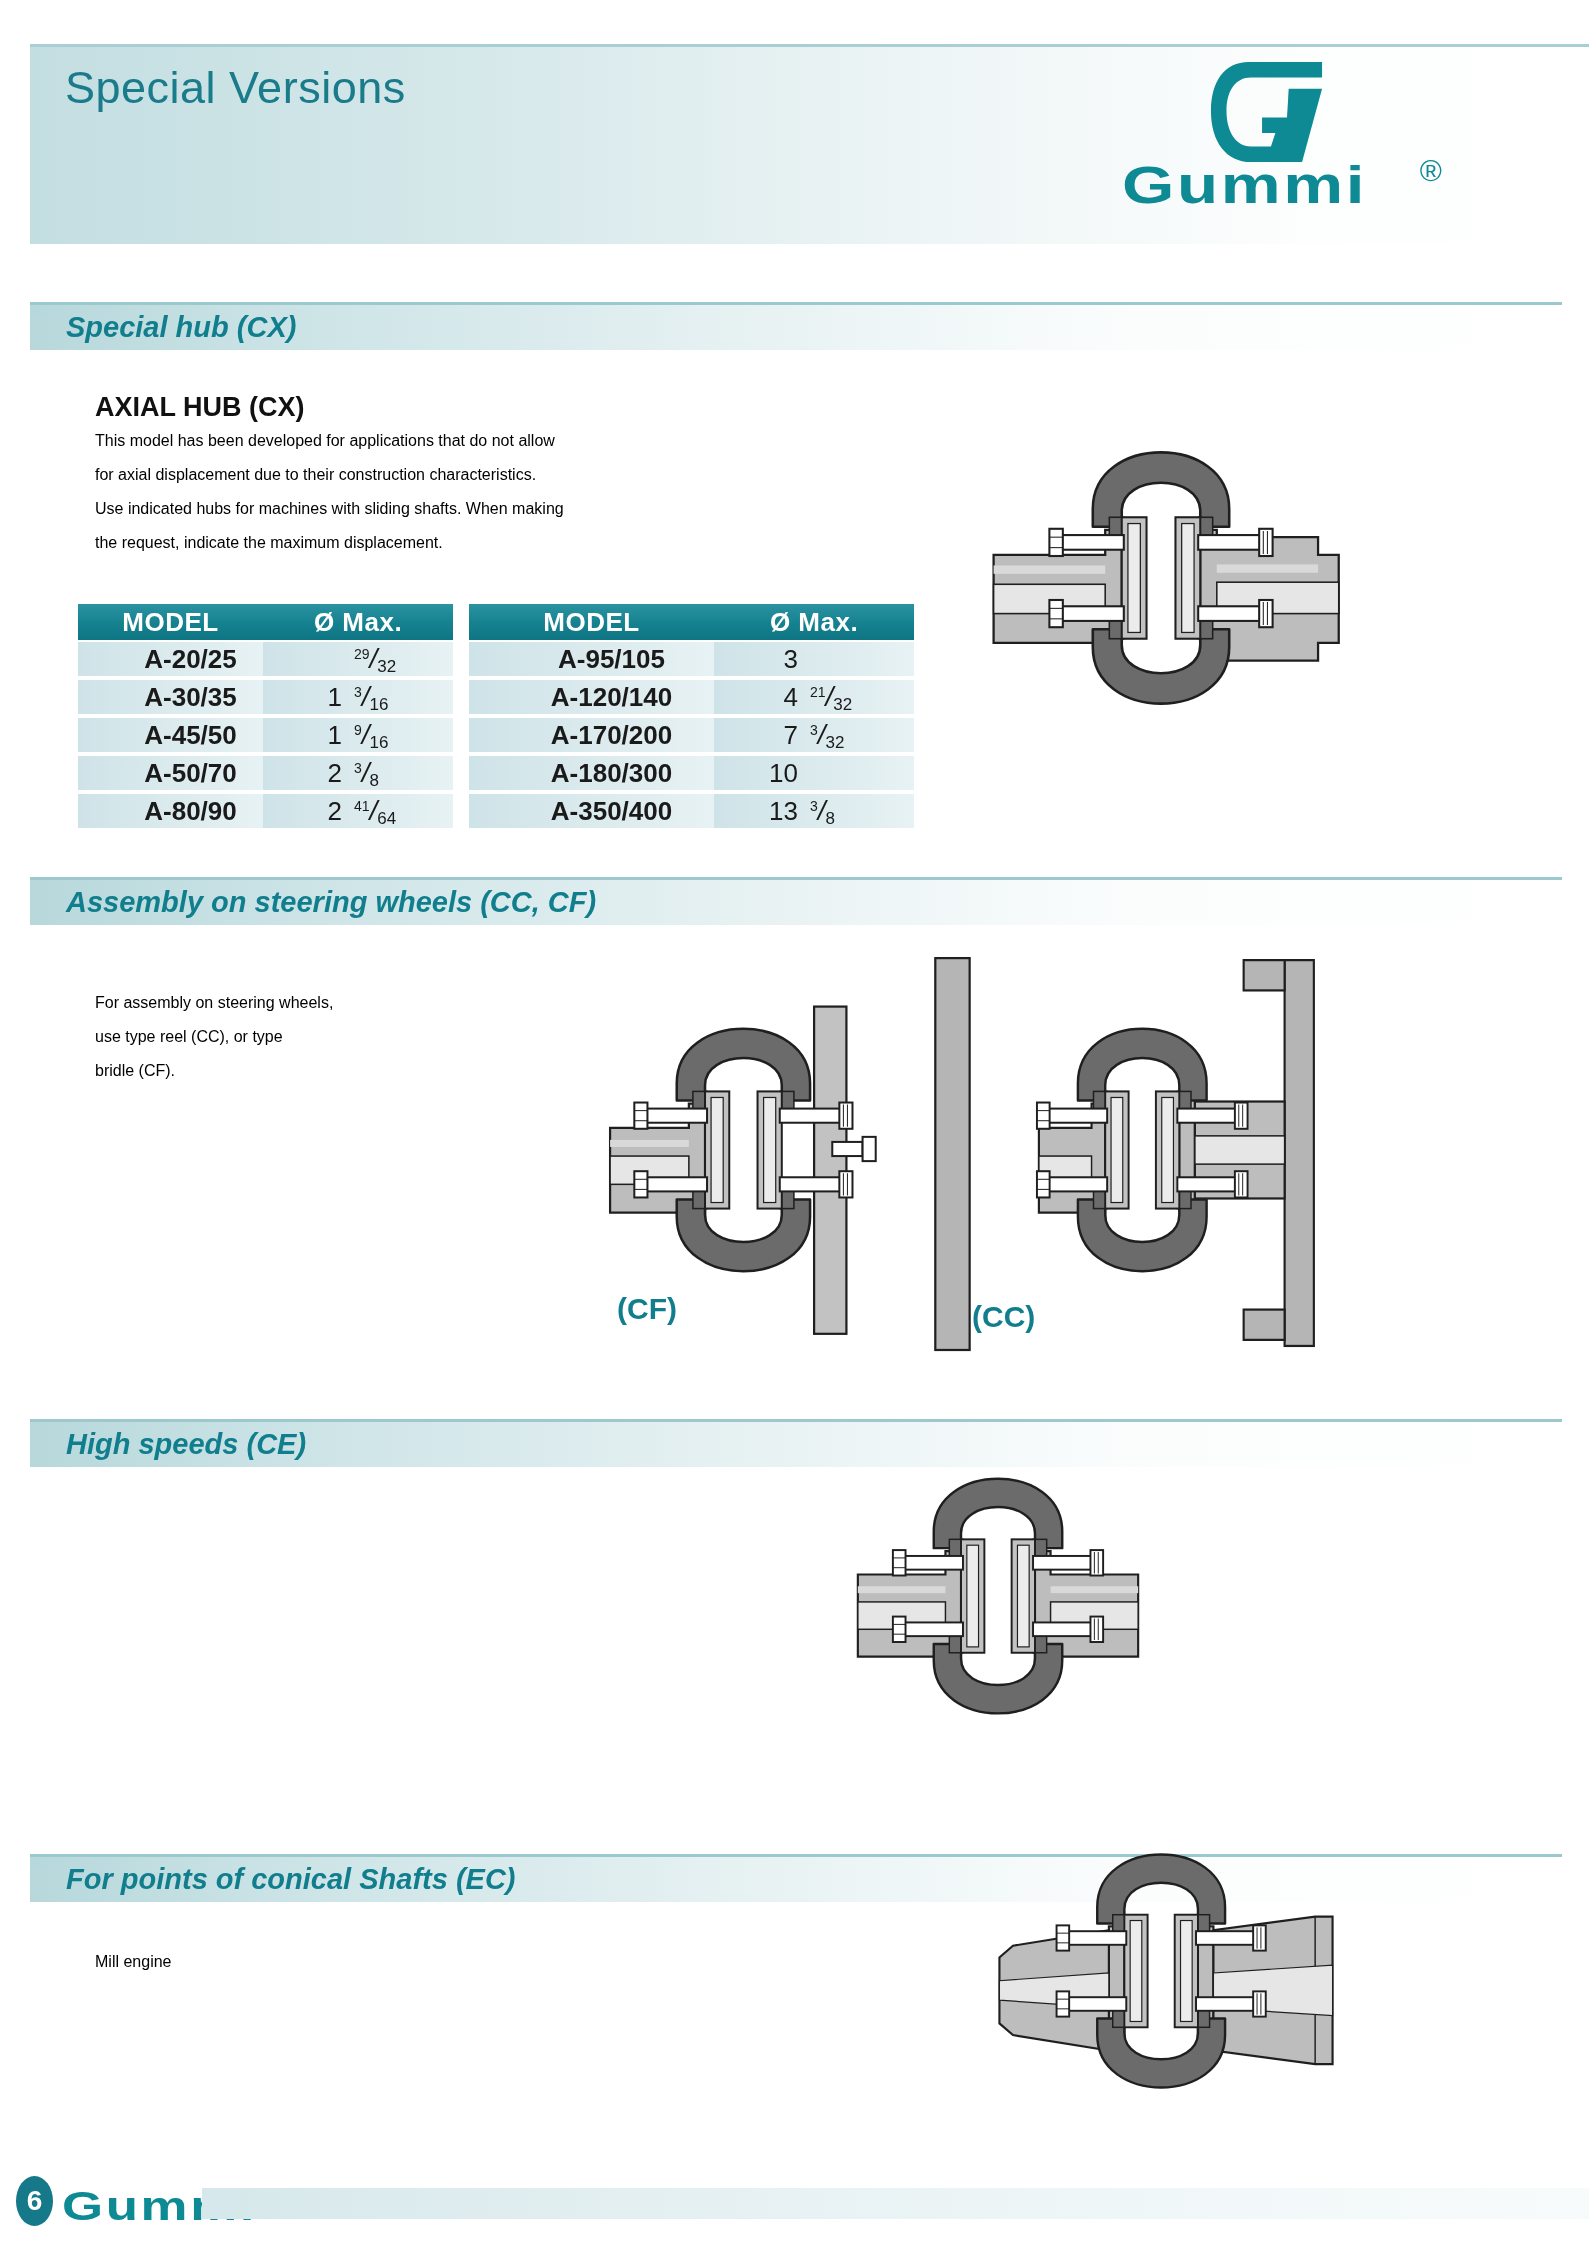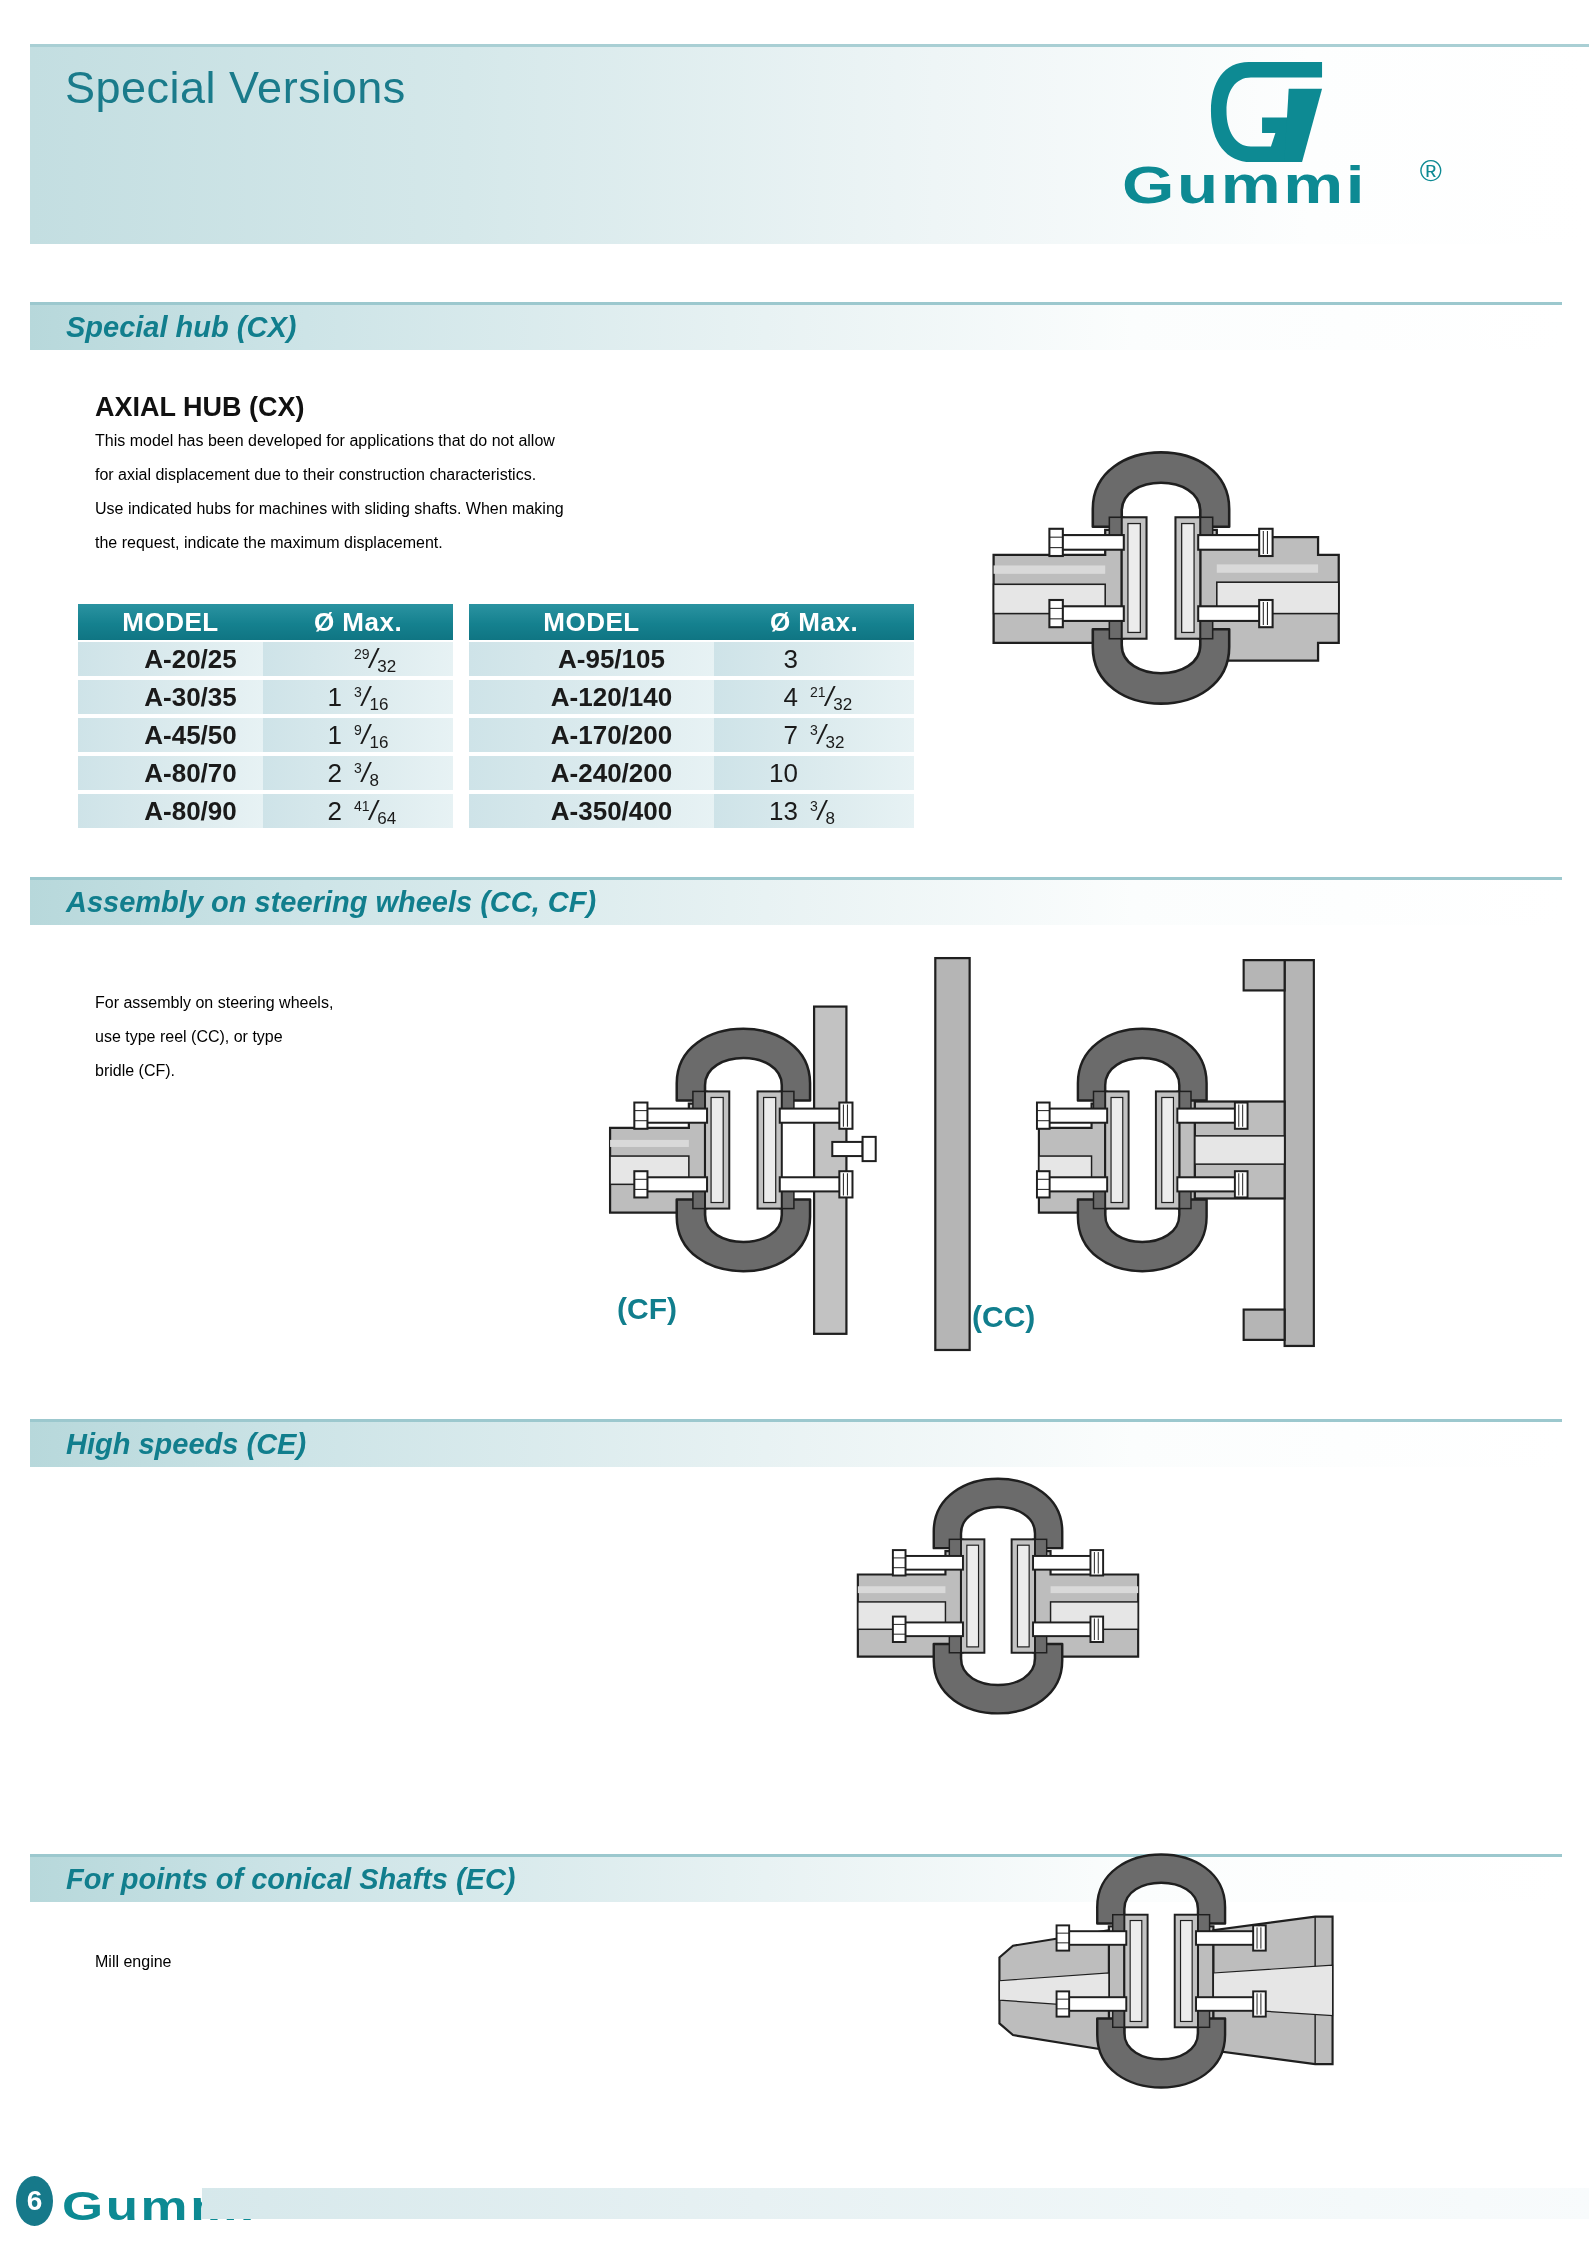--- a/index.html
+++ b/index.html
@@ -172,27 +172,27 @@
       <div class="tcell val">
         <span class="whole">1</span>
         <span class="fwrap"><span class="fnum">9</span><span class="fslash">/</span><span class="fden">16</span></span>
       </div>
       <div class="tspacer"></div>
       <div class="tcell model">A-170/200</div>
       <div class="tcell val">
         <span class="whole">7</span>
         <span class="fwrap"><span class="fnum">3</span><span class="fslash">/</span><span class="fden">32</span></span>
       </div>
-      <div class="tcell model">A-80/70</div>
+      <div class="tcell model">A-50/70</div>
       <div class="tcell val">
         <span class="whole">2</span>
         <span class="fwrap"><span class="fnum">3</span><span class="fslash">/</span><span class="fden">8</span></span>
       </div>
       <div class="tspacer"></div>
-      <div class="tcell model">A-240/200</div>
+      <div class="tcell model">A-180/300</div>
       <div class="tcell val">
         <span class="whole">10</span>
         <span class="fwrap"></span>
       </div>
       <div class="tcell model">A-80/90</div>
       <div class="tcell val">
         <span class="whole">2</span>
         <span class="fwrap"><span class="fnum">41</span><span class="fslash">/</span><span class="fden">64</span></span>
       </div>
       <div class="tspacer"></div>

